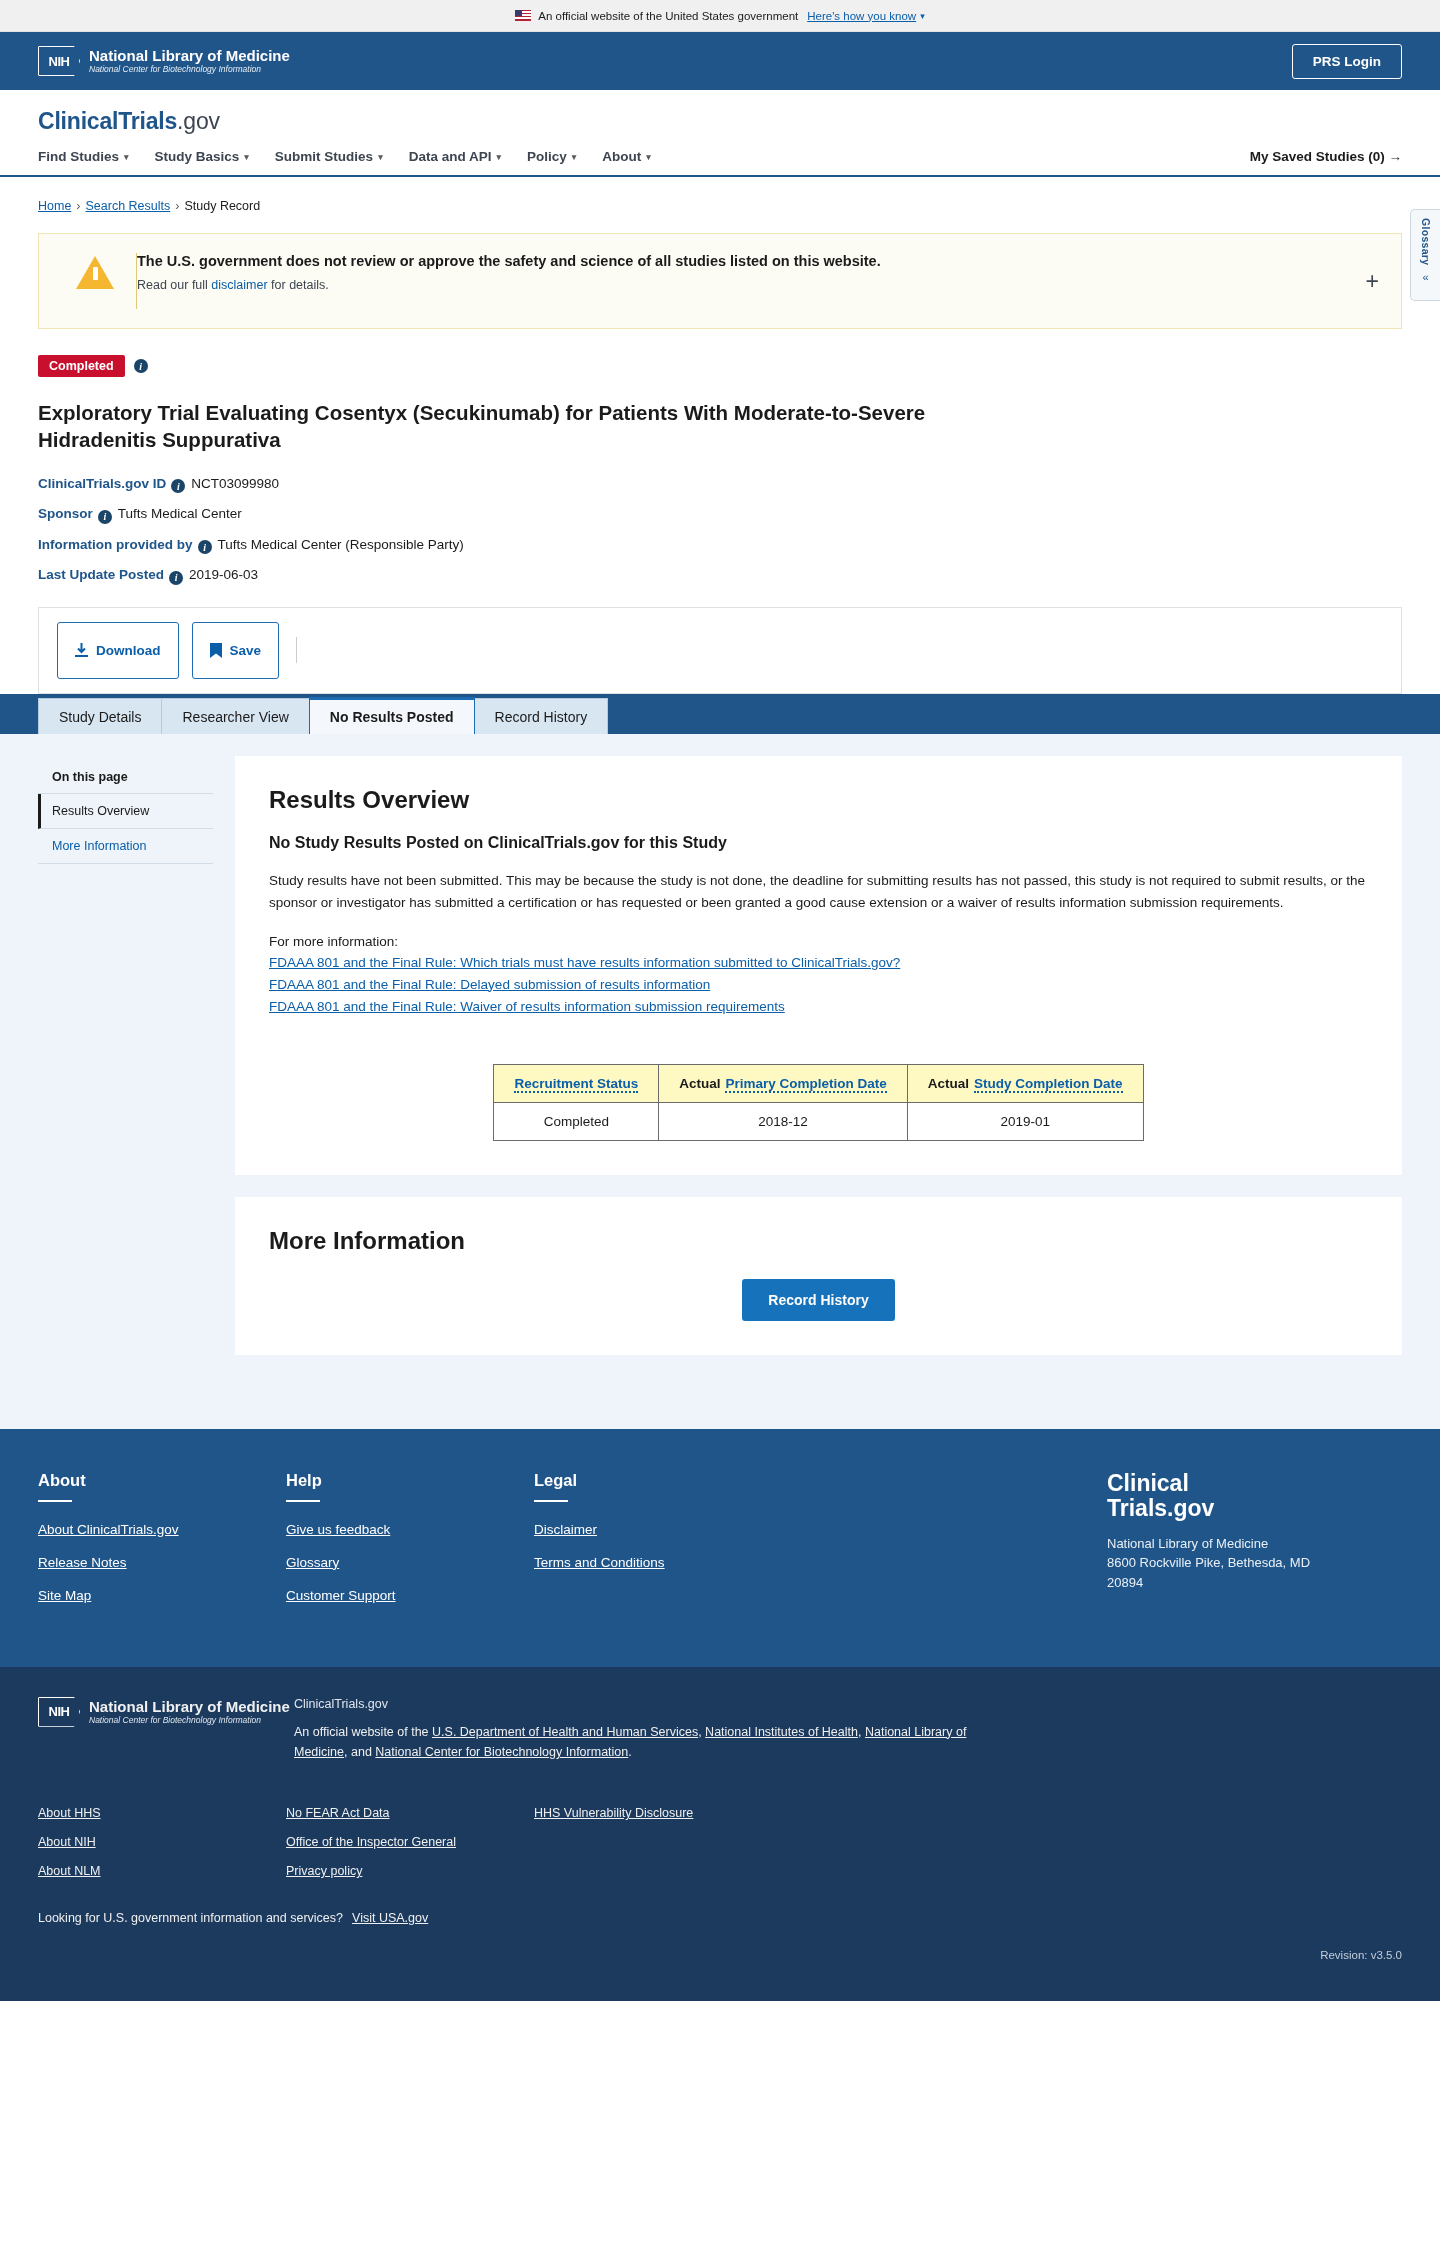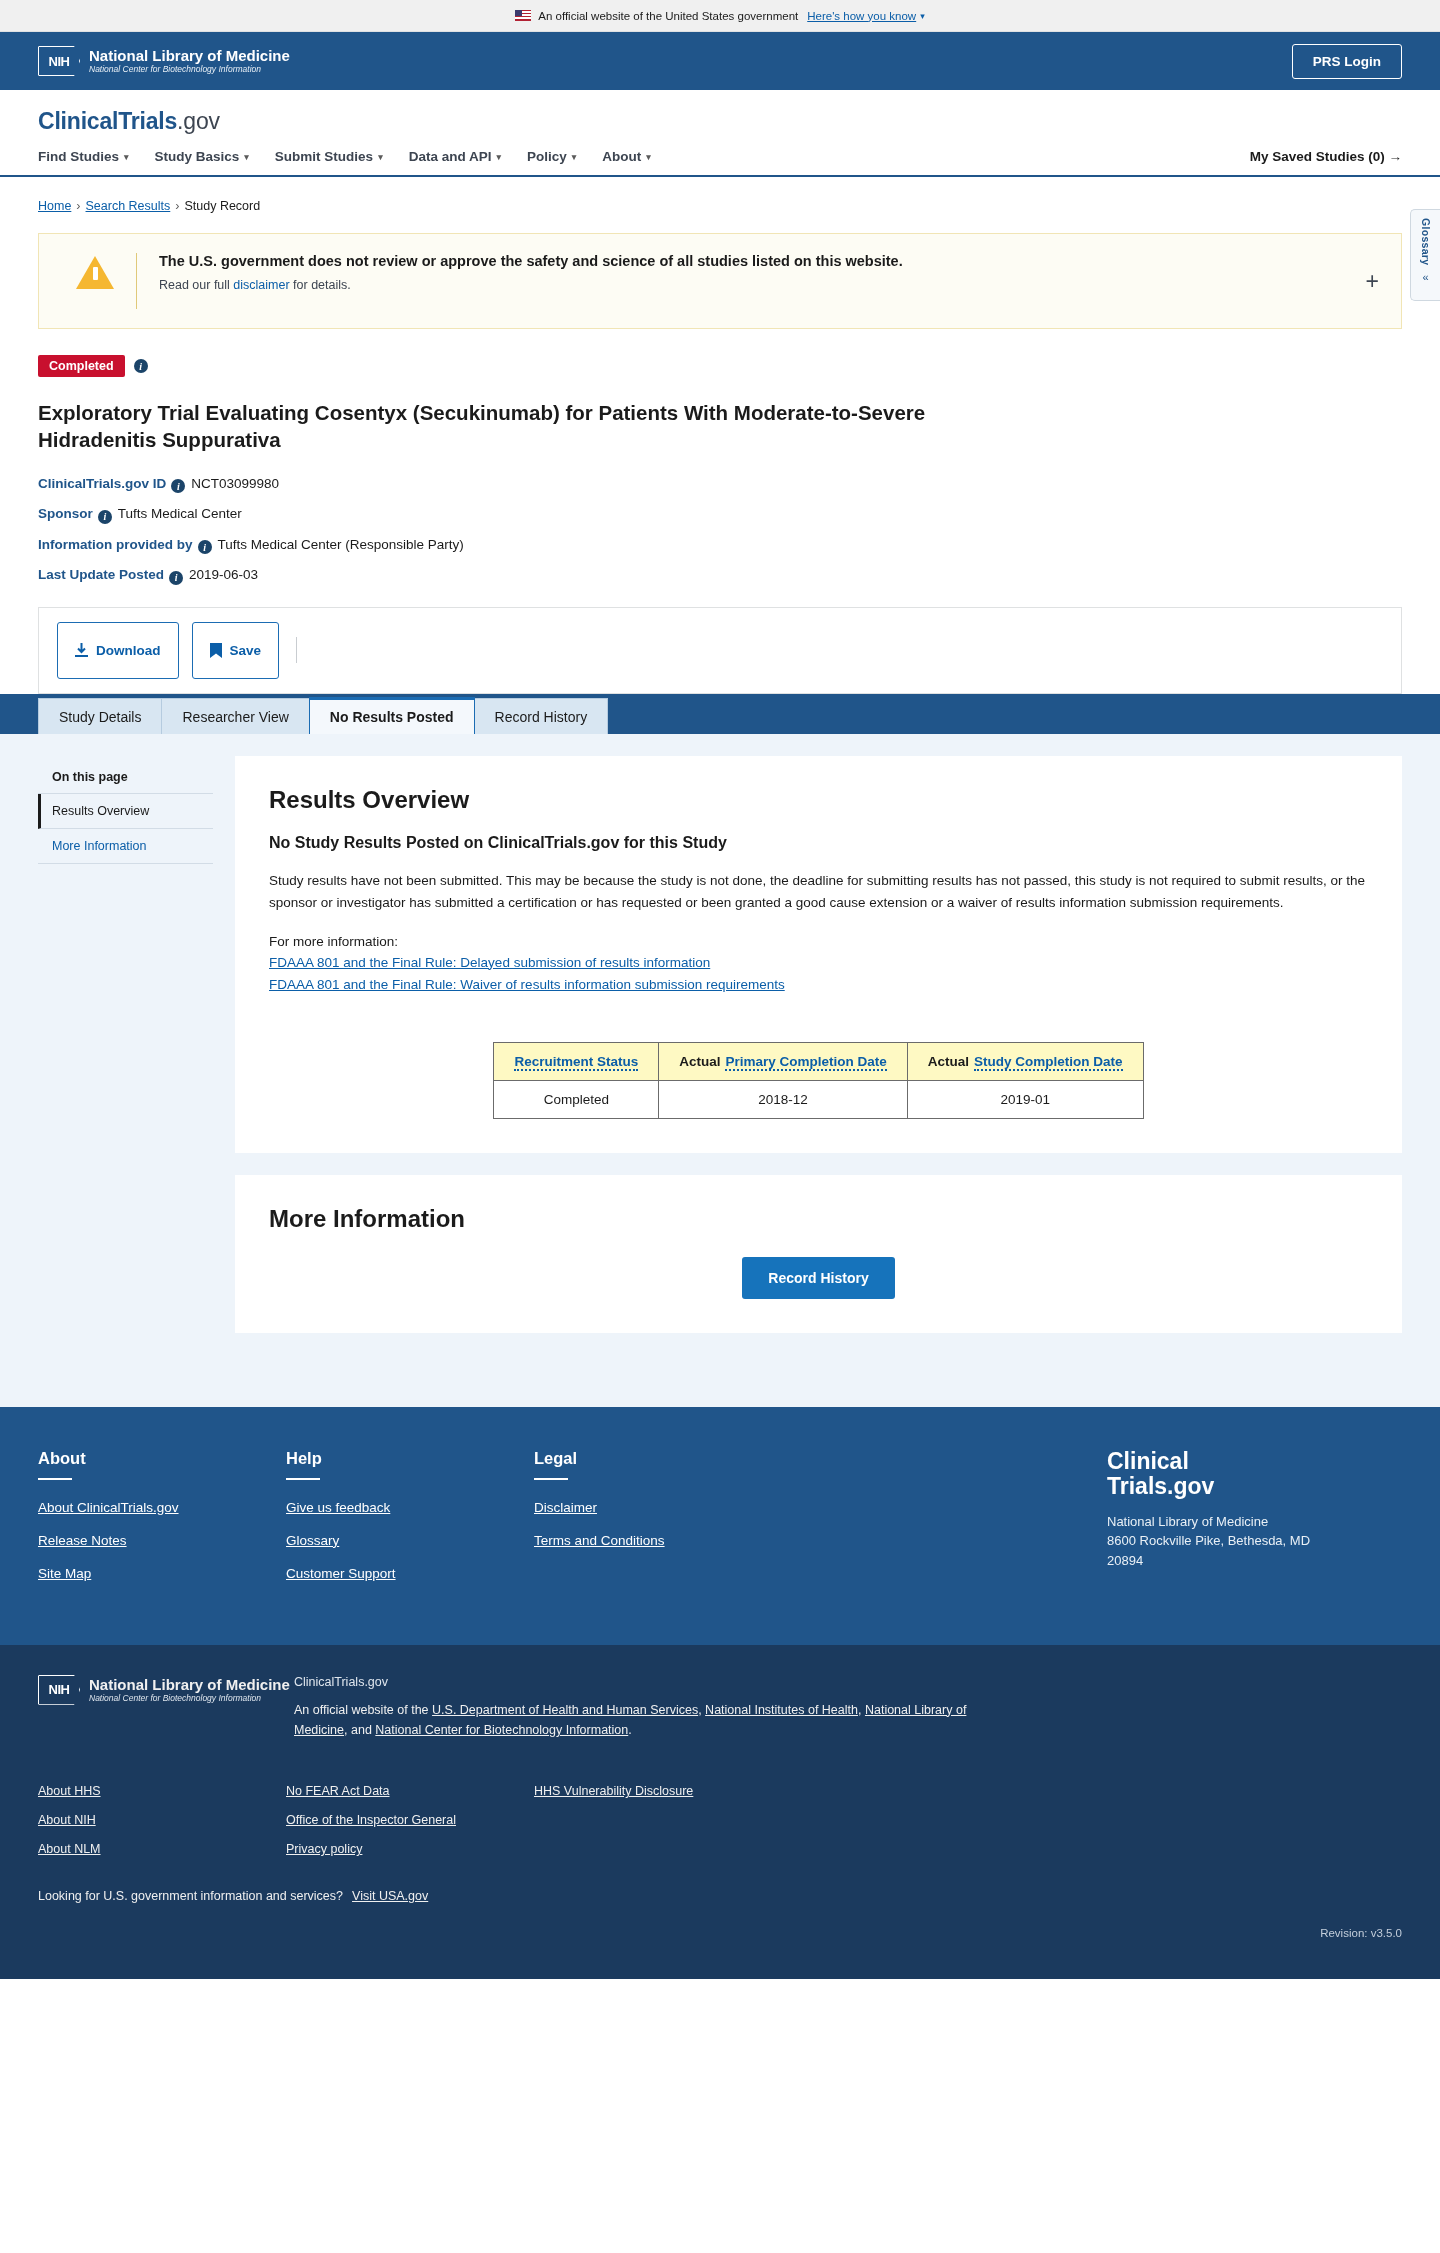--- a/index.html
+++ b/index.html
@@ -155,21 +155,21 @@
     border-bottom: 33px solid #f5b731;
     position: relative;
     margin: 3px 22px 0 15px;
   }
   .alert-tri::after {
     content: ""; position: absolute;
     left: -2.5px; top: 11px;
     width: 5px; height: 13px;
     background: #fff; border-radius: 1px;
   }
-  .alert-body { border-left: 1px solid #e0c979; padding-left: 22px; min-height: 56px; }
+  .alert-body { border-left: 1px solid #e0c979; min-height: 56px; }
   .alert-title { font-size: 14.5px; font-weight: bold; color: #1b1b1b; margin-bottom: 9px; }
   .alert-sub { font-size: 12.5px; color: #3d4551; }
   .alert-plus {
     position: absolute; right: 22px; top: 50%;
     transform: translateY(-50%);
     font-size: 23px; color: #3d4551; cursor: pointer; font-weight: 300;
   }
 
   
   .study-head { padding: 26px 38px 0 38px; }
@@ -497,20 +497,21 @@
   </div>
 
   <div class="panels">
 
     <div class="panel">
       <h1 class="panel-h1">Results Overview</h1>
       <h2 class="panel-h2">No Study Results Posted on ClinicalTrials.gov for this Study</h2>
       <p class="panel-p">Study results have not been submitted. This may be because the study is not done, the deadline for submitting results has not passed, this study is not required to submit results, or the sponsor or investigator has submitted a certification or has requested or been granted a good cause extension or a waiver of results information submission requirements.</p>
 
       <div class="more-info-lead">For more information:</div>
+      <a class="fdaaa-link">FDAAA 801 and the Final Rule: Which trials must have results information submitted to ClinicalTrials.gov?</a>
       <a class="fdaaa-link">FDAAA 801 and the Final Rule: Delayed submission of results information</a>
       <a class="fdaaa-link">FDAAA 801 and the Final Rule: Waiver of results information submission requirements</a>
 
       <div class="rtable-wrap">
         <table class="rtable">
           <thead>
             <tr>
               <th>
                 <span class="hlink">Recruitment Status</span>
               </th>

